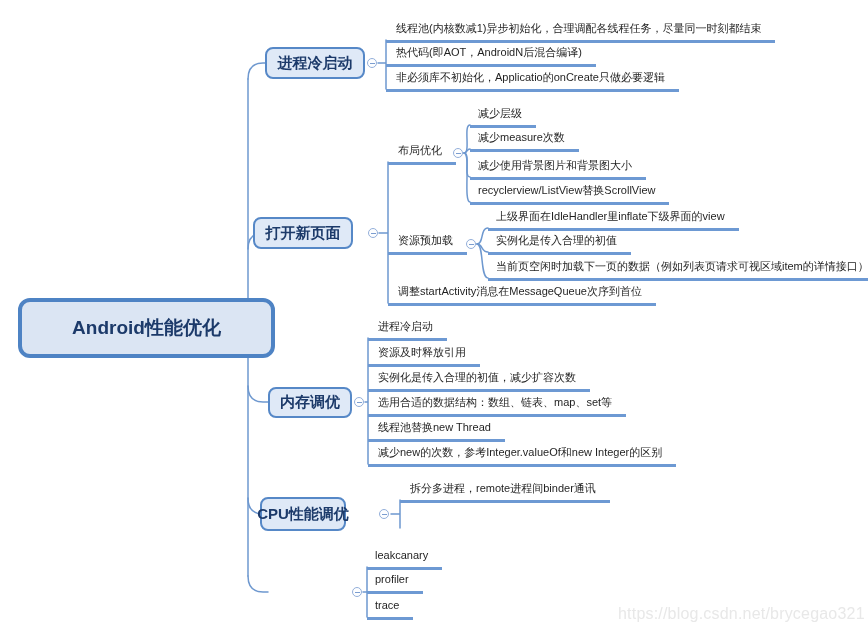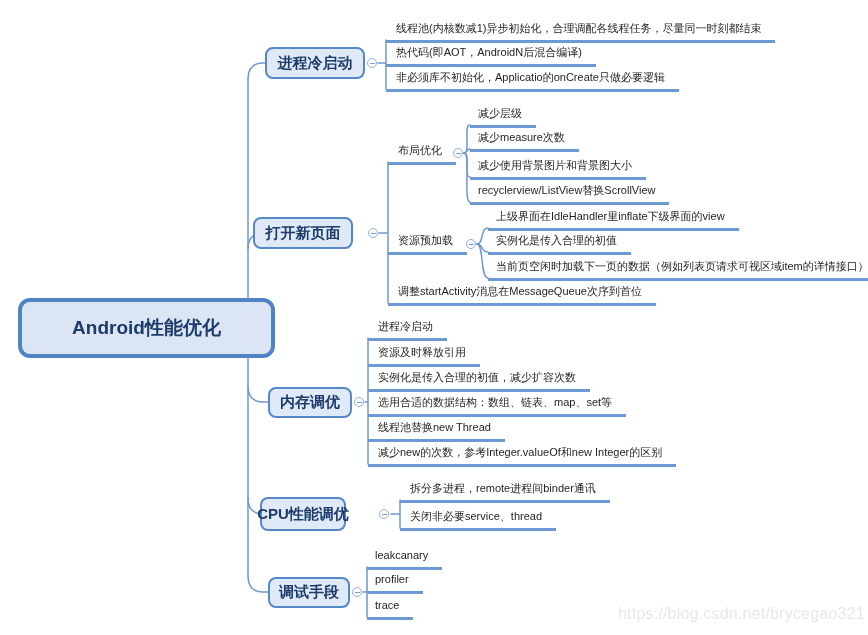--- a/index.html
+++ b/index.html
@@ -81,23 +81,20 @@
   </div>
   <div class="topic" style="left:253px;top:217px;width:100px;height:32px">
     <span>打开新页面</span>
   </div>
   <div class="topic" style="left:268px;top:387px;width:84px;height:31px">
     <span>内存调优</span>
   </div>
   <div class="topic" style="left:260px;top:497px;width:86px;height:34px">
     <span>CPU性能调优</span>
   </div>
-  <div class="topic" style="left:268px;top:577px;width:82px;height:31px">
-    <span>调试手段</span>
-  </div>
 
   <div class="collapse" style="left:367px;top:58px">
       <span class="minus"></span>
     </div>
   <div class="collapse" style="left:368px;top:228px">
       <span class="minus"></span>
     </div>
   <div class="collapse" style="left:453px;top:148px">
       <span class="minus"></span>
     </div>
@@ -132,21 +129,20 @@
   <div class="leaf sub" style="left:488px;top:258px">当前页空闲时加载下一页的数据（例如列表页请求可视区域item的详情接口）</div>
 
   <div class="leaf" style="left:368px;top:318px">进程冷启动</div>
   <div class="leaf" style="left:368px;top:344px">资源及时释放引用</div>
   <div class="leaf" style="left:368px;top:369px">实例化是传入合理的初值，减少扩容次数</div>
   <div class="leaf" style="left:368px;top:394px">选用合适的数据结构：数组、链表、map、set等</div>
   <div class="leaf" style="left:368px;top:419px">线程池替换new Thread</div>
   <div class="leaf" style="left:368px;top:444px">减少new的次数，参考Integer.valueOf和new Integer的区别</div>
 
   <div class="leaf" style="left:400px;top:480px">拆分多进程，remote进程间binder通讯</div>
-  <div class="leaf" style="left:400px;top:508px">关闭非必要service、thread</div>
 
   <div class="leaf sub" style="left:367px;top:547px">leakcanary</div>
   <div class="leaf sub" style="left:367px;top:571px">profiler</div>
   <div class="leaf sub" style="left:367px;top:597px">trace</div>
 
   <div class="watermark">https://blog.csdn.net/brycegao321</div>
 
 </div>
 
 </body></html>

